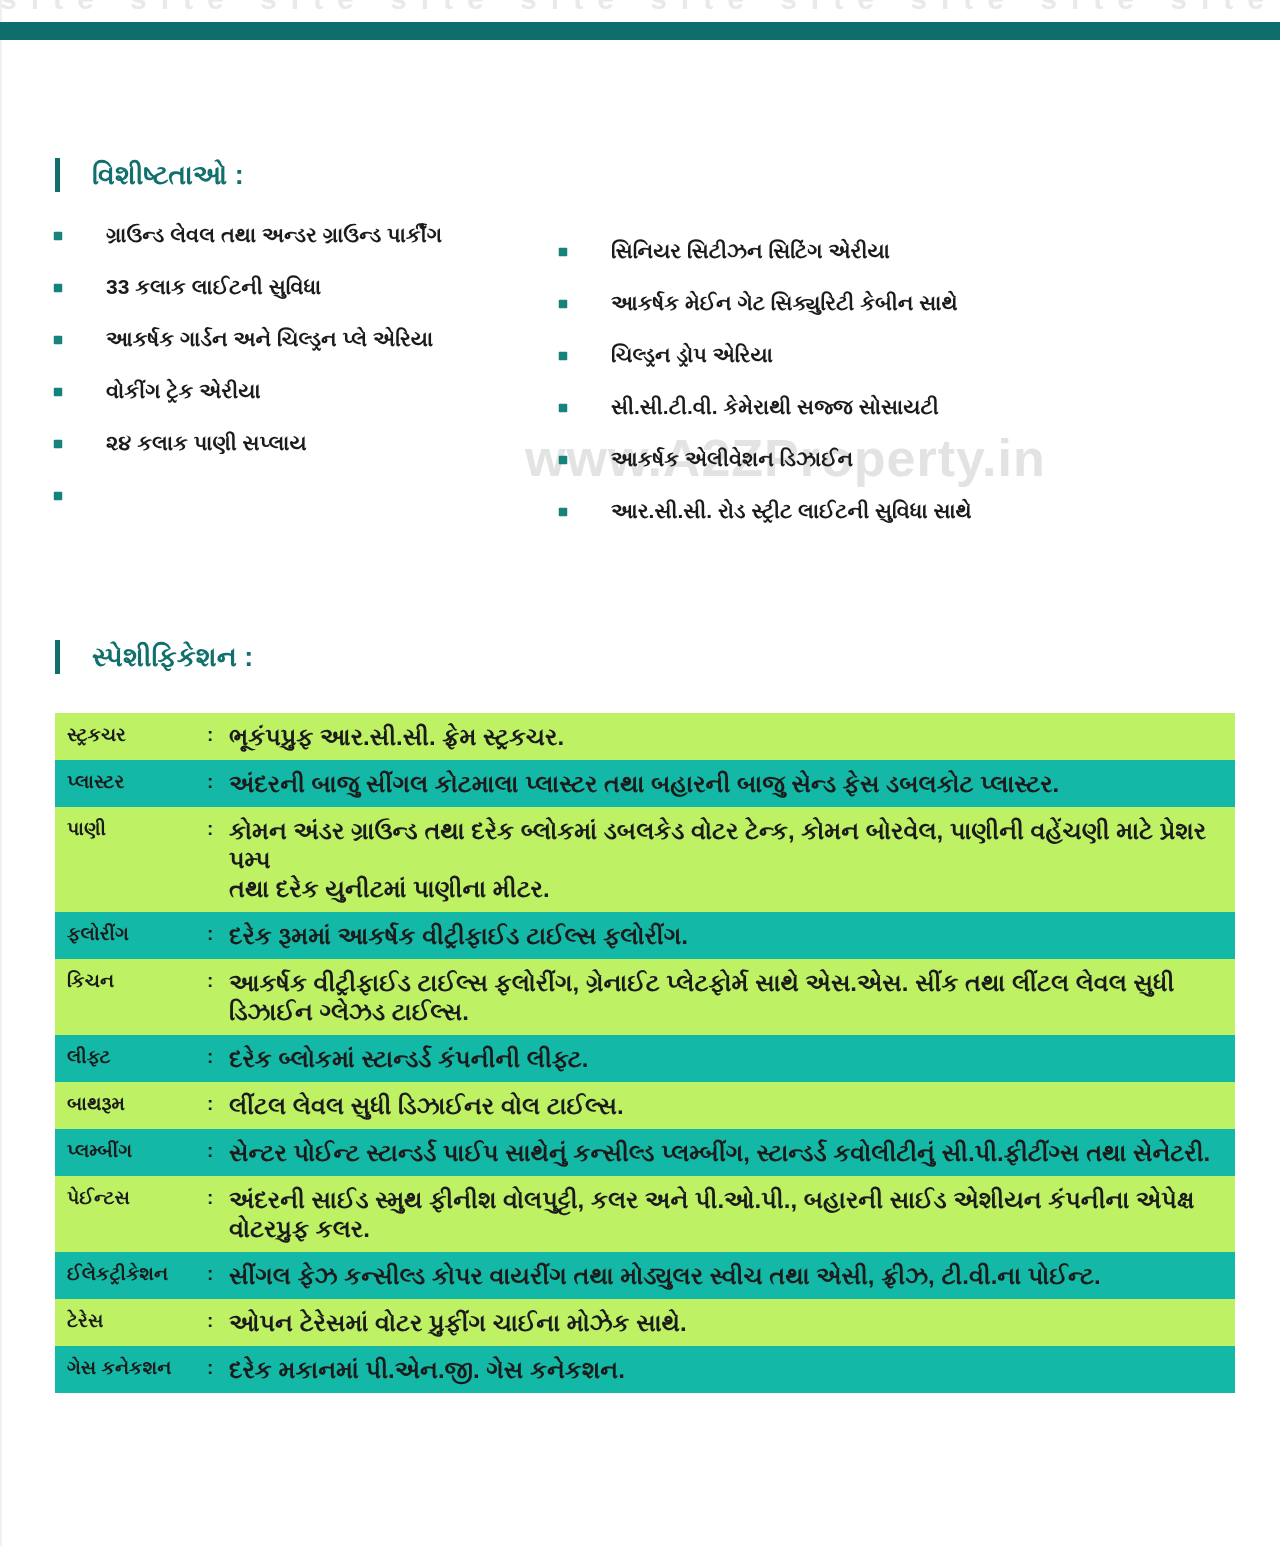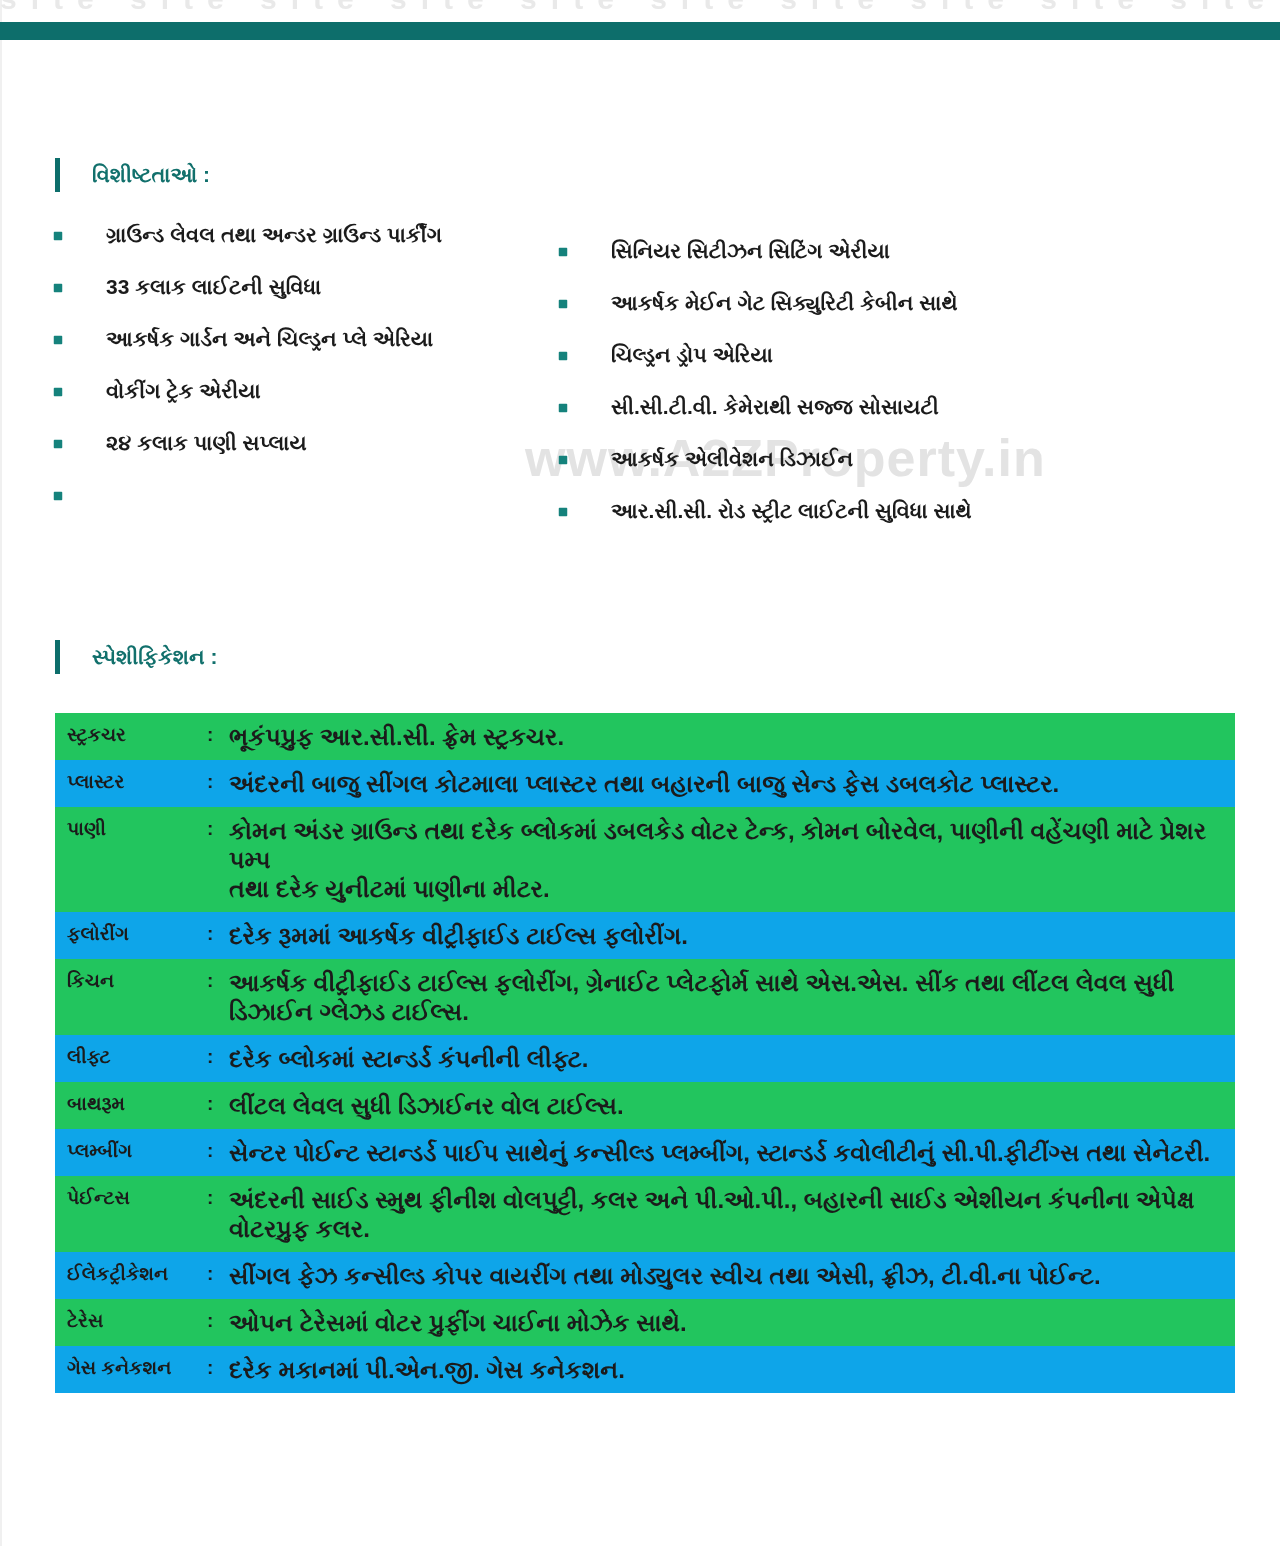--- a/index.html
+++ b/index.html
@@ -100,21 +100,21 @@
     align-items: center;
   }
   .section-bar {
     width: 5px;
     height: 34px;
     background: #0d6e6b;
     margin-right: 32px;
     flex: 0 0 auto;
   }
   .section-title {
-    font-size: 21px;
+    font-size: 27px;
     font-weight: 700;
     color: #11706c;
     white-space: nowrap;
   }
   #heading-features { top: 158px; left: 55px; }
   #heading-spec { top: 640px; left: 55px; }
 
   
   .features {
     position: absolute;
@@ -162,23 +162,23 @@
   .spec-table {
     position: absolute;
     top: 713px;
     left: 55px;
     width: 1180px;
   }
   .spec-row {
     display: flex;
     align-items: flex-start;
     padding: 9px 0 9px 0;
-    background: #0ea5e9;
-  }
-  .spec-row.alt { background: #22c55e; }
+    background: #14b8a6;
+  }
+  .spec-row.alt { background: #bef264; }
   .spec-label {
     flex: 0 0 auto;
     width: 152px;
     padding-left: 12px;
     box-sizing: border-box;
     font-size: 19px;
     font-weight: 700;
     color: #1b1b1b;
     line-height: 26px;
     white-space: nowrap;

